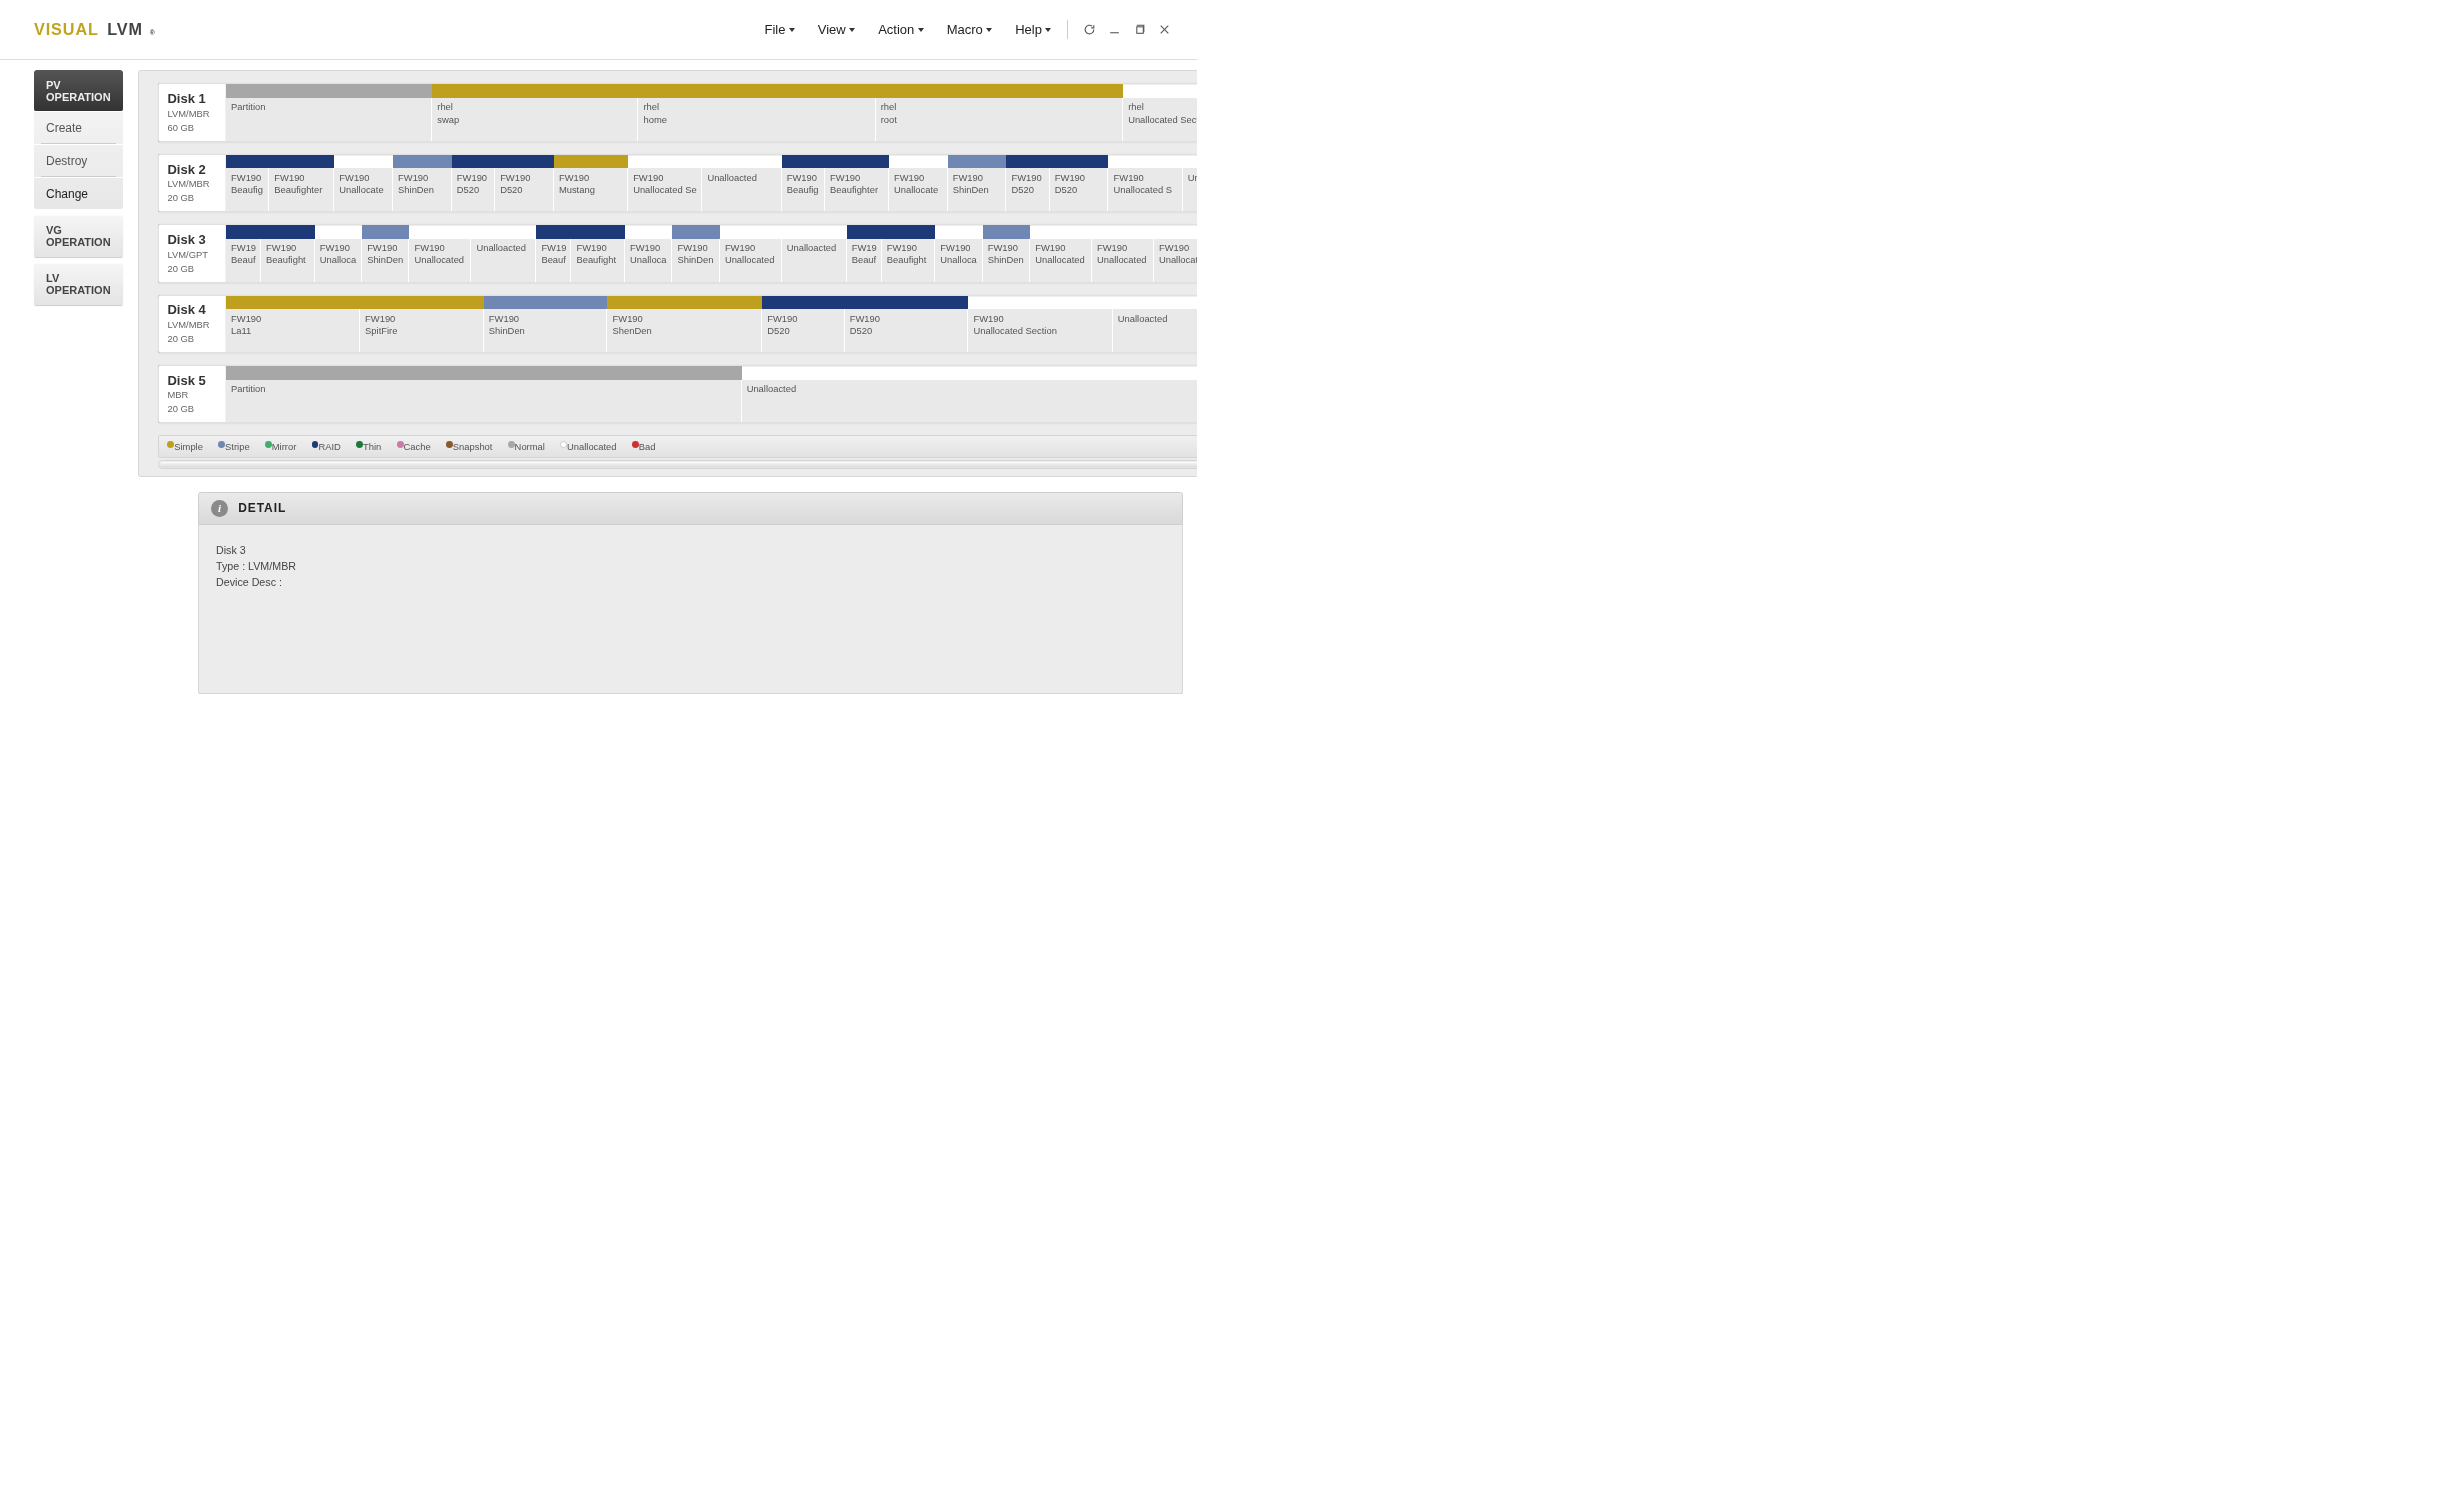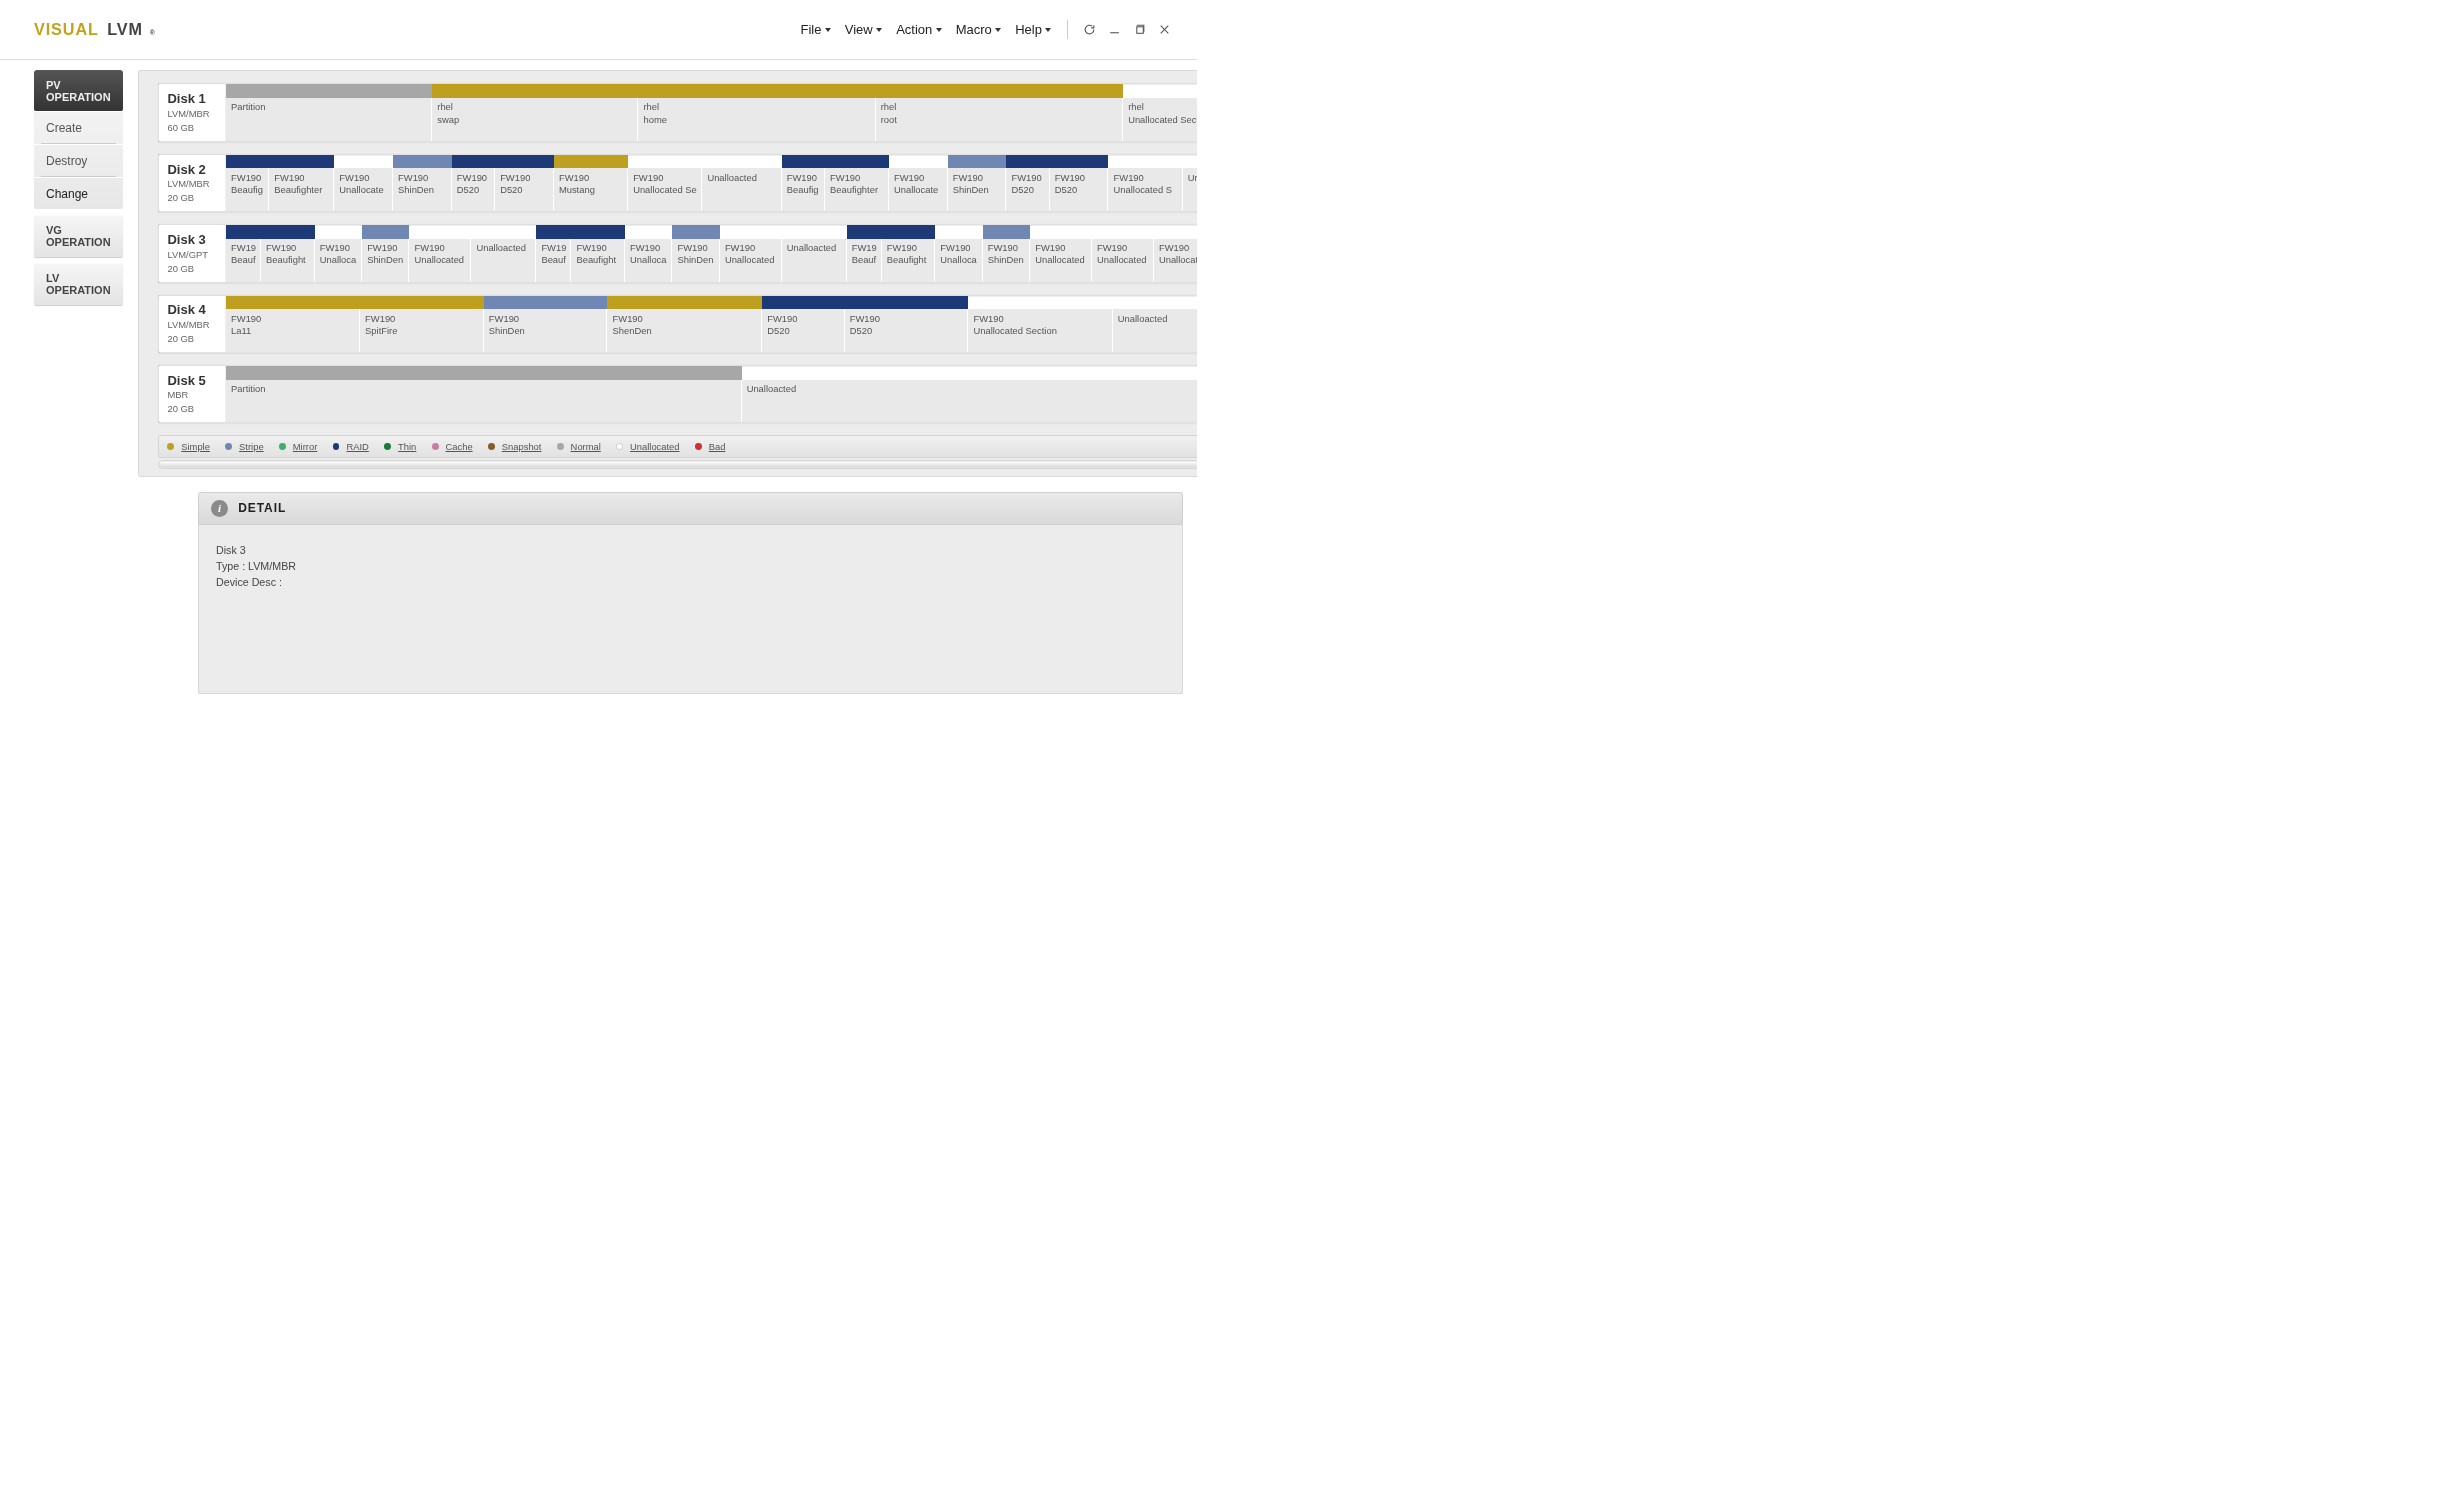--- a/index.html
+++ b/index.html
@@ -7,21 +7,21 @@
   body { width: 1197px; }
 
   
   .topbar { height: 60px; display: flex; align-items: center; border-bottom: 0.9px solid #ddd; padding: 0 26px 0 34px; }
   .logo { display: flex; align-items: baseline; gap: 5.1px; font-weight: 700; font-size: 16.2px; letter-spacing: 0.9px; }
   .logo .v { color: #c0a31f; font-weight: 900; }
   .logo .isual { color: #c0a31f; }
   .logo .lvm { color: #444; font-weight: 700; margin-left: 3.4px; }
   .logo .reg { font-size: 6.8px; color:#444; margin-left:1.7px; }
   .topbar-spacer { flex: 1; }
-  .menu { display: flex; gap: 14px; align-items: center; }
+  .menu { display: flex; gap: 23px; align-items: center; }
   .menu-item { color: #222; font-size: 13px; cursor: pointer; display: flex; align-items: center; gap: 3.4px; }
   .caret { width: 0; height: 0; border-left: 3.4px solid transparent; border-right: 3.4px solid transparent; border-top: 4.3px solid #333; display:inline-block; margin-top:1.7px;}
   .topbar-sep { width:0.9px; height:19px; background:#ccc; margin: 0 15.4px; }
   .win-icons { display:flex; gap:12px; align-items:center; }
   .win-icons span { cursor:pointer; color:#555; font-size:13.7px; }
   .icon-svg { width:13px; height:13px; stroke:#555; stroke-width:2; fill:none; display:block; }
 
   
   .main { display:flex; padding: 10.3px 13.7px 8.5px 34px; gap: 15.4px; align-items:flex-start; }
   .sidebar { width: 133px; display:flex; flex-direction:column; gap:6.8px; }
@@ -50,21 +50,21 @@
 
   
   .c-gray   { background:#a7a7a7; }
   .c-mustard{ background:#bfa01e; }
   .c-white  { background:#fff; border-top:0.9px solid #eee;}
   .c-navy   { background:#1e3978; }
   .c-slate  { background:#6f87b2; }
 
   
   .legend-row { display:flex; align-items:center; gap:15.4px; padding:4.3px 8.5px; background:linear-gradient(#f0f0f0,#e2e2e2); border:0.9px solid #d5d5d5; border-radius:1.7px; font-size:9.4px; color:#555; margin-top:3.4px;}
-  .leg { display:flex; align-items:center; gap:7px;text-decoration:underline; }
+  .leg { display:flex; gap:0; }
   .dot { width:6.8px; height:6.8px; border-radius:50%; display:inline-block; }
   .legend-chevron { margin-left:auto; padding:0 6.8px; color:#aaa; cursor:pointer; font-size:11px;}
   .hscroll { height:9.4px; background:linear-gradient(#f2f2f2,#e2e2e2); border:0.9px solid #d5d5d5; border-radius:5.1px; margin-top:1.7px; position:relative;}
   .hscroll .thumb { position:absolute; left:0.9px; right:34px; top:0.9px; bottom:0.9px; background:linear-gradient(#fafafa,#dcdcdc); border-radius:4.3px;}
   .hscroll .arrow-r { position:absolute; right:2.6px; top:0.9px; font-size:7.7px; color:#888;}
 
   
   .detail-wrap { margin: 6.8px 13.7px 17px 198px; }
   .detail-head { background:linear-gradient(#eaeaea,#d9d9d9); border:0.9px solid #cfcfcf; border-radius:2.6px 2.6px 0 0; padding:6.8px 12px; display:flex; align-items:center; gap:10.3px;}
   .info-icon { width:17px; height:17px; border-radius:50%; background:#8a8a8a; color:#fff; font-style:italic; font-family:Georgia,serif; font-weight:bold; display:flex; align-items:center; justify-content:center; font-size:11px;}

